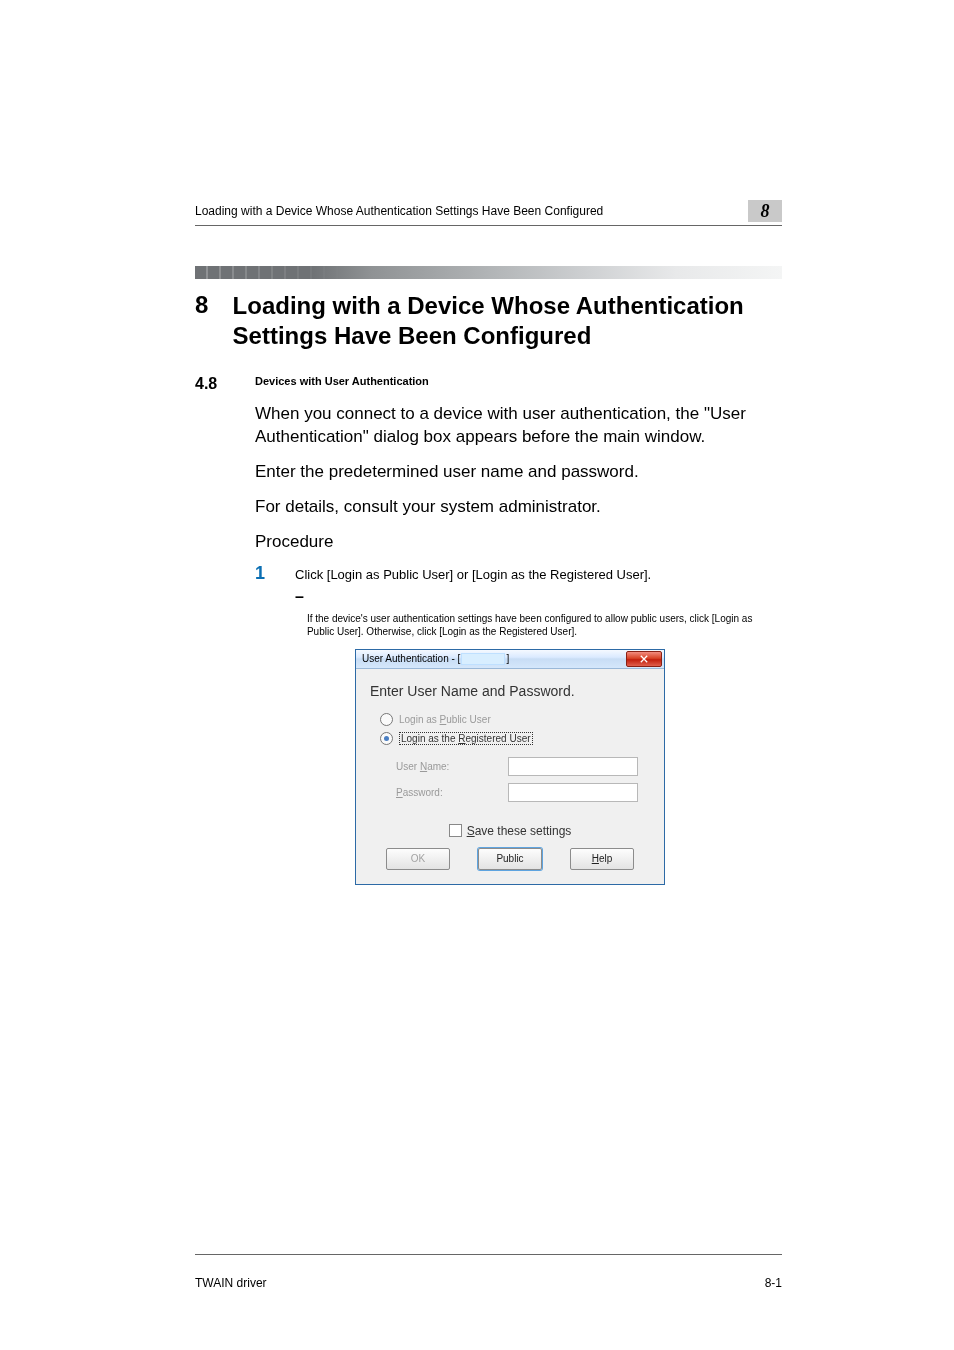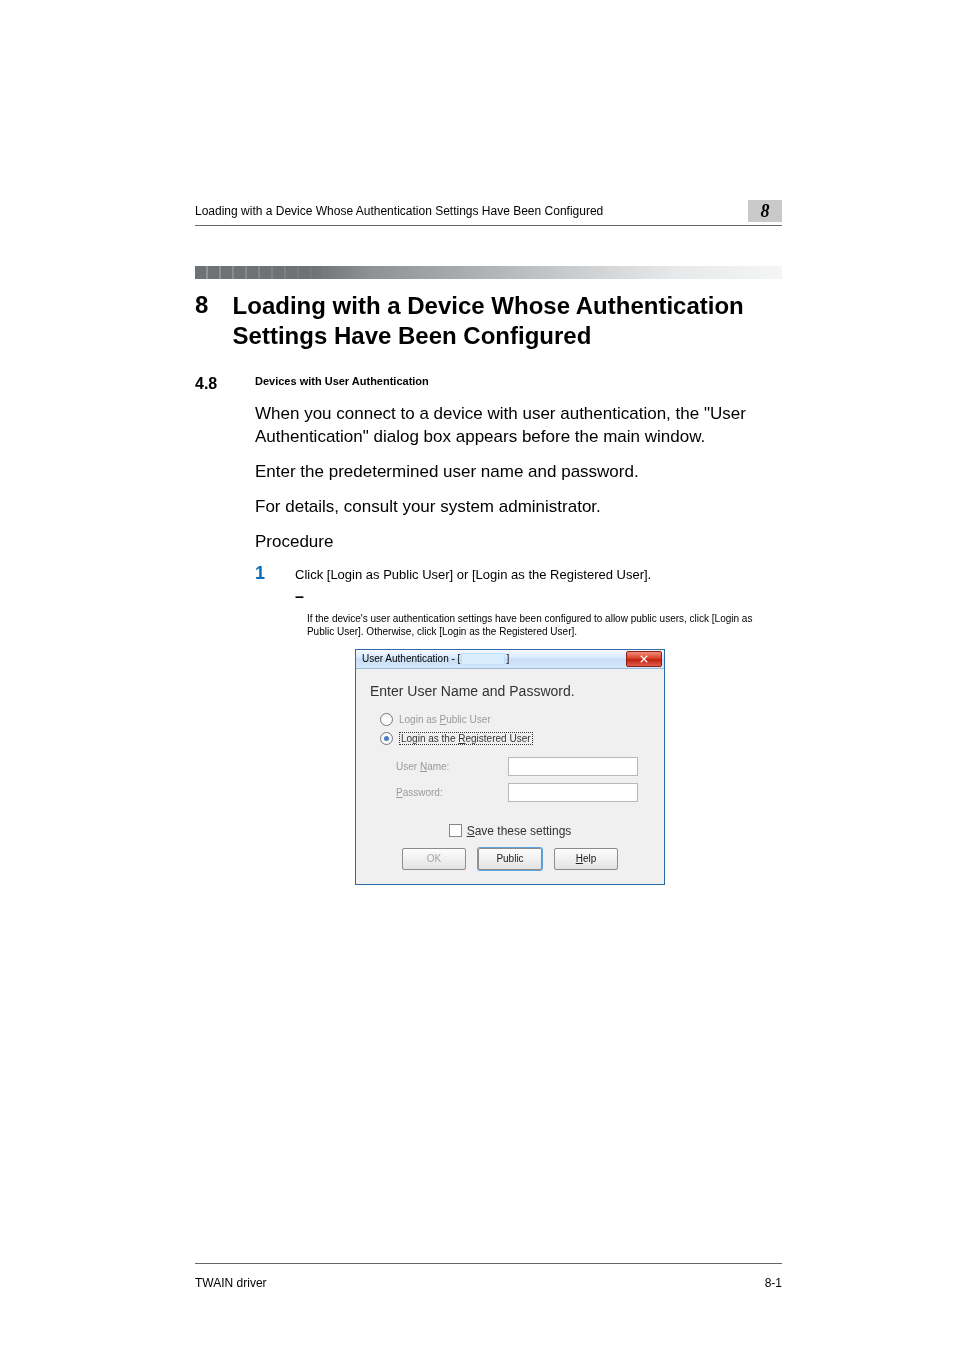--- a/index.html
+++ b/index.html
@@ -203,41 +203,41 @@
   .field-input.disabled { background:#f0f0f0; border-color:#d0d0d0;}
   .save-row {
     display:flex;align-items:center;justify-content:center;margin-top:22px;margin-bottom:10px;
     font-size:12px;
   }
   .checkbox {
     width:11px;height:11px;border:1px solid #888;background:#fff;margin-right:5px;
     flex-shrink:0;
   }
   .btn-row {
-    display:flex;justify-content:center;gap:12px;padding-bottom:2px;
+    display:flex;justify-content:center;gap:28px;padding-bottom:2px;
   }
   .btn {
     width:62px;height:20px;border:1px solid #8c8c8c;border-radius:2px;
     background:linear-gradient(to bottom,#fdfdfd,#e3e3e3);
     font-size:10px;display:flex;align-items:center;justify-content:center;
     color:#222;
   }
   .btn.disabled { color:#a3a3a3; }
   .btn.default { box-shadow: 0 0 0 1px #5ea4e0; }
 
   .footer {
     position:absolute;
     bottom:60px;
     left:195px;
     right:172px;
     border-top:1px solid #666;
     display:flex;
     justify-content:space-between;
     font-size:12px;
-    padding-top:12px;
+    padding-top:21px;
   }
 </style>
 </head>
 <body>
 
 <div class="page">
 
   <div class="header-row">
     <span class="header-text">Loading with a Device Whose Authentication Settings Have Been Configured</span>
     <span class="header-badge">

